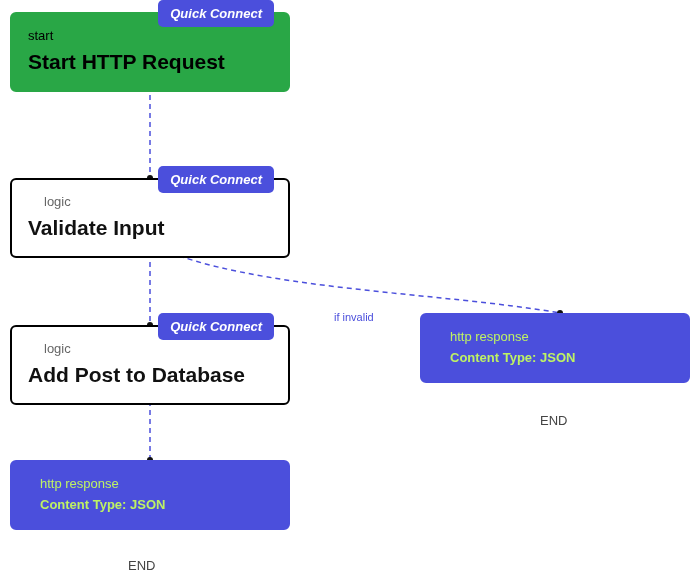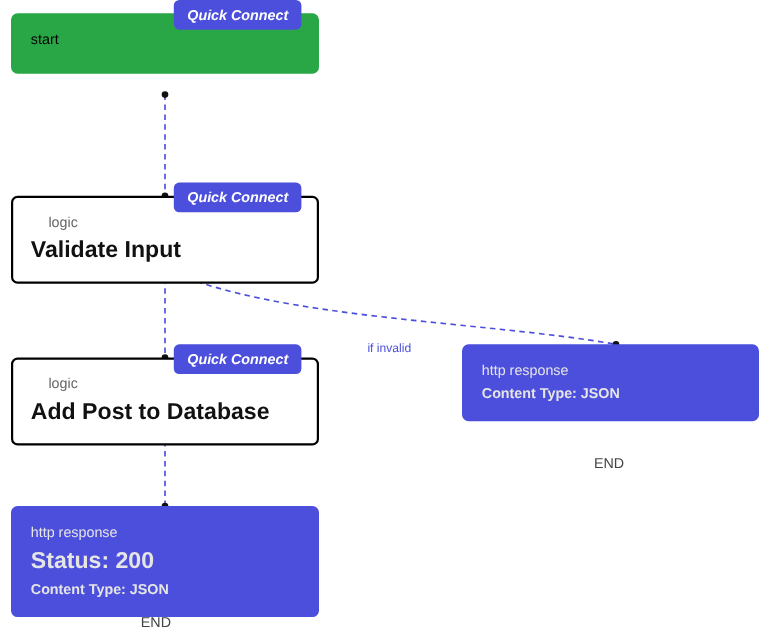--- a/index.html
+++ b/index.html
@@ -39,21 +39,21 @@
     line-height: 1.2;
   }
   .node .sub {
     font-size: 13px;
     font-weight: 600;
     margin-top: 6px;
   }
   .node.green .tag, .node.green .title { color: #000000; }
   .node.white .tag { color: #666; padding-left: 16px; }
   .node.white .title { color: #111; }
-  .node.purple .tag, .node.purple .title, .node.purple .sub { color: #e5e5e5; }
+  .node.purple .tag, .node.purple .title, .node.purple .sub { color: #bef264; margin-left: 12px; }
 
   .quick-connect {
     position: absolute;
     top: -14px;
     right: 14px;
     background: #4b4fdc;
     color: #fff;
     font-size: 13px;
     font-weight: 600;
     padding: 6px 12px;
@@ -98,41 +98,41 @@
 
     <path d="M 154 246 C 250 290, 440 292, 560 313" fill="none" stroke="#4b4fdc" stroke-width="1.5" stroke-dasharray="5 4"></path>
     <circle cx="560" cy="313" r="3" fill="#111"></circle>
   </svg>
 
   <div class="node green" style="left:10px; top:12px; width:280px;">
     <div class="quick-connect">
       <span>Quick Connect</span>
     </div>
     <div class="tag">start</div>
+    <div class="title">Start HTTP Request</div>
   </div>
 
   <div class="node white" style="left:10px; top:178px; width:280px;">
     <div class="quick-connect">
       <span>Quick Connect</span>
     </div>
     <div class="tag">logic</div>
     <div class="title">Validate Input</div>
   </div>
 
   <div class="node white" style="left:10px; top:325px; width:280px;">
     <div class="quick-connect">
       <span>Quick Connect</span>
     </div>
     <div class="tag">logic</div>
     <div class="title">Add Post to Database</div>
   </div>
 
   <div class="node purple" style="left:10px; top:460px; width:280px;">
     <div class="tag">http response</div>
-    <div class="title">Status: 200</div>
     <div class="sub">Content Type: JSON</div>
   </div>
   <div class="end-label" style="left:128px; top:558px;">END</div>
 
   <div class="node purple" style="left:420px; top:313px; width:270px;">
     <div class="tag">http response</div>
     <div class="sub">Content Type: JSON</div>
   </div>
   <div class="end-label" style="left:540px; top:413px;">END</div>
 

